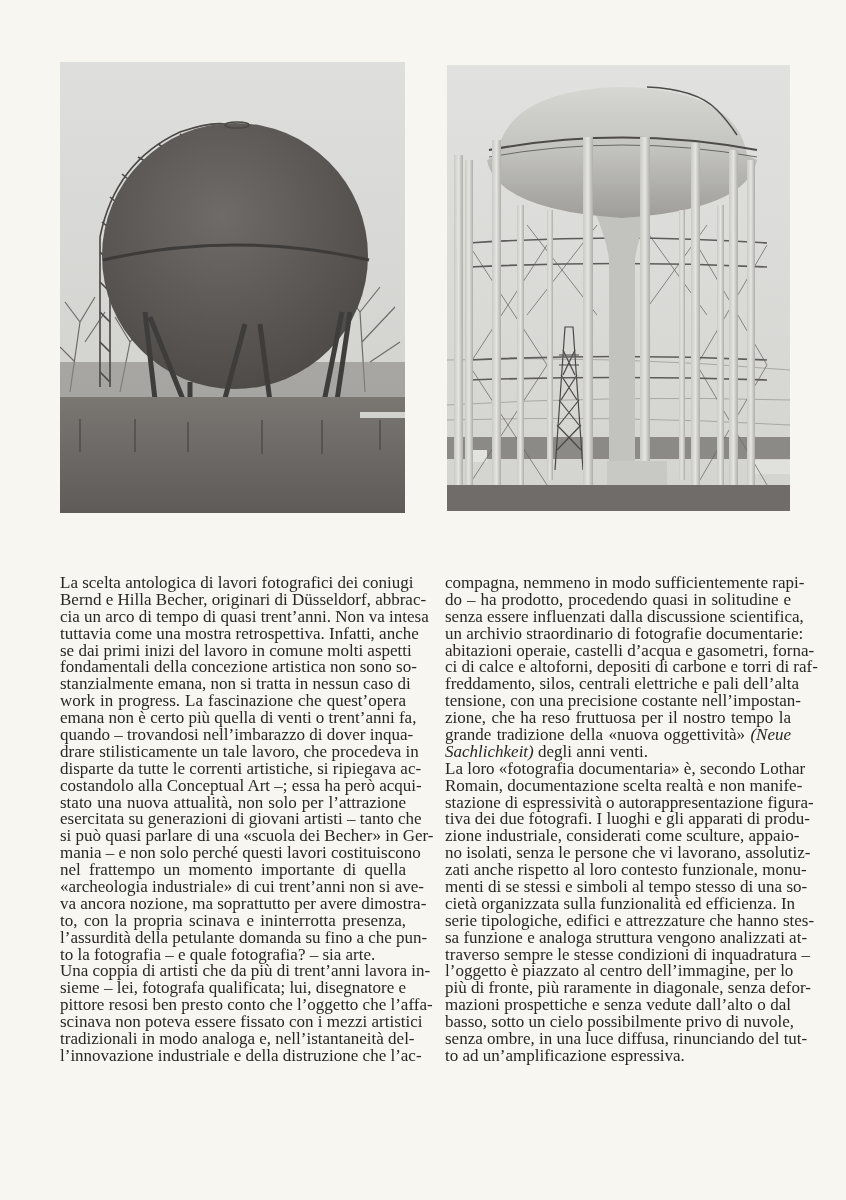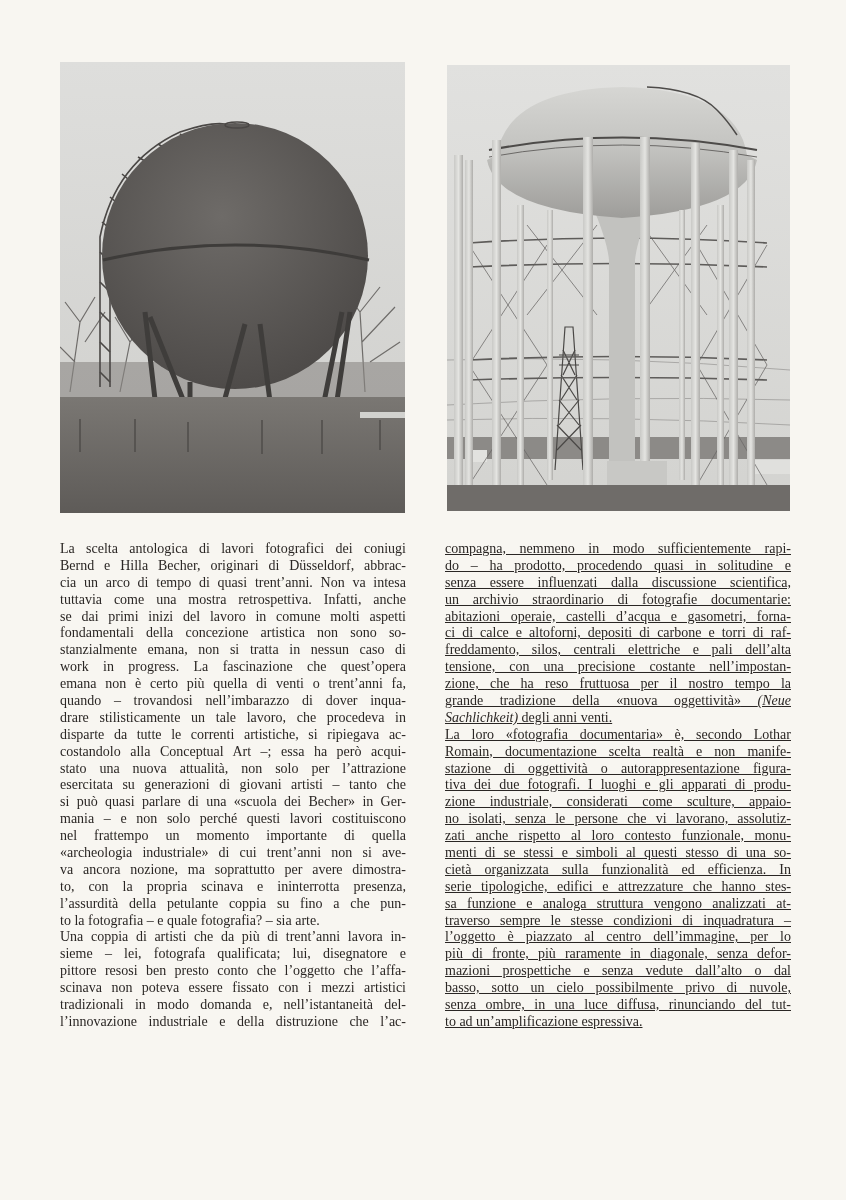--- a/index.html
+++ b/index.html
@@ -13,29 +13,29 @@
     position: absolute;
     overflow: hidden;
     background: #d9d9d7;
   }
   #photo-left  { left: 60px;  top: 62px; width: 345px; height: 451px; }
   #photo-right { left: 447px; top: 65px; width: 343px; height: 446px; }
   .photo svg { display: block; width: 100%; height: 100%; }
 
   .column {
     position: absolute;
-    top: 541px;
+    top: 575px;
     width: 346px;
-    font-size: 14px;
+    font-size: 17px;
     line-height: 16.9px;
     text-align: justify;
     hyphens: none;
   }
   #col-left  { left: 60px; }
-  #col-right { left: 445px; text-decoration: underline; }
+  #col-right { left: 445px; }
   .line {
     display: block;
     white-space: nowrap;
     text-align: justify;
     text-align-last: justify;
     height: 16.9px;
   }
   .line.last { text-align-last: left; }
   .line em { font-style: italic; }
 </style>
@@ -189,49 +189,49 @@
     <span class="line"><span>disparte da tutte le correnti artistiche, si ripiegava ac-</span></span>
     <span class="line"><span>costandolo alla Conceptual Art –; essa ha però acqui-</span></span>
     <span class="line"><span>stato una nuova attualità, non solo per l’attrazione</span></span>
     <span class="line"><span>esercitata su generazioni di giovani artisti – tanto che</span></span>
     <span class="line"><span>si può quasi parlare di una «scuola dei Becher» in Ger-</span></span>
     <span class="line"><span>mania – e non solo perché questi lavori costituiscono</span></span>
     <span class="line"><span>nel frattempo un momento importante di quella</span></span>
     <span class="line"><span>«archeologia industriale» di cui trent’anni non si ave-</span></span>
     <span class="line"><span>va ancora nozione, ma soprattutto per avere dimostra-</span></span>
     <span class="line"><span>to, con la propria scinava e ininterrotta presenza,</span></span>
-    <span class="line"><span>l’assurdità della petulante coppia su fino a che pun-</span></span>
+    <span class="line"><span>l’assurdità della petulante domanda su fino a che pun-</span></span>
     <span class="line last"><span>to la fotografia – e quale fotografia? – sia arte.</span></span>
     <span class="line"><span>Una coppia di artisti che da più di trent’anni lavora in-</span></span>
     <span class="line"><span>sieme – lei, fotografa qualificata; lui, disegnatore e</span></span>
     <span class="line"><span>pittore resosi ben presto conto che l’oggetto che l’affa-</span></span>
     <span class="line"><span>scinava non poteva essere fissato con i mezzi artistici</span></span>
-    <span class="line"><span>tradizionali in modo domanda e, nell’istantaneità del-</span></span>
+    <span class="line"><span>tradizionali in modo analoga e, nell’istantaneità del-</span></span>
     <span class="line"><span>l’innovazione industriale e della distruzione che l’ac-</span></span>
   </div>
 <div class="column" id="col-right">
     <span class="line"><span>compagna, nemmeno in modo sufficientemente rapi-</span></span>
     <span class="line"><span>do – ha prodotto, procedendo quasi in solitudine e</span></span>
     <span class="line"><span>senza essere influenzati dalla discussione scientifica,</span></span>
     <span class="line"><span>un archivio straordinario di fotografie documentarie:</span></span>
     <span class="line"><span>abitazioni operaie, castelli d’acqua e gasometri, forna-</span></span>
     <span class="line"><span>ci di calce e altoforni, depositi di carbone e torri di raf-</span></span>
     <span class="line"><span>freddamento, silos, centrali elettriche e pali dell’alta</span></span>
     <span class="line"><span>tensione, con una precisione costante nell’impostan-</span></span>
     <span class="line"><span>zione, che ha reso fruttuosa per il nostro tempo la</span></span>
     <span class="line"><span>grande tradizione della «nuova oggettività»</span> <em>(Neue</em></span>
     <span class="line last"><em>Sachlichkeit)</em><span> degli anni venti.</span></span>
     <span class="line"><span>La loro «fotografia documentaria» è, secondo Lothar</span></span>
     <span class="line"><span>Romain, documentazione scelta realtà e non manife-</span></span>
-    <span class="line"><span>stazione di oggettività o autorappresentazione figura-</span></span>
+    <span class="line"><span>stazione di espressività o autorappresentazione figura-</span></span>
     <span class="line"><span>tiva dei due fotografi. I luoghi e gli apparati di produ-</span></span>
     <span class="line"><span>zione industriale, considerati come sculture, appaio-</span></span>
     <span class="line"><span>no isolati, senza le persone che vi lavorano, assolutiz-</span></span>
     <span class="line"><span>zati anche rispetto al loro contesto funzionale, monu-</span></span>
-    <span class="line"><span>menti di se stessi e simboli al questi stesso di una so-</span></span>
+    <span class="line"><span>menti di se stessi e simboli al tempo stesso di una so-</span></span>
     <span class="line"><span>cietà organizzata sulla funzionalità ed efficienza. In</span></span>
     <span class="line"><span>serie tipologiche, edifici e attrezzature che hanno stes-</span></span>
     <span class="line"><span>sa funzione e analoga struttura vengono analizzati at-</span></span>
     <span class="line"><span>traverso sempre le stesse condizioni di inquadratura –</span></span>
     <span class="line"><span>l’oggetto è piazzato al centro dell’immagine, per lo</span></span>
     <span class="line"><span>più di fronte, più raramente in diagonale, senza defor-</span></span>
     <span class="line"><span>mazioni prospettiche e senza vedute dall’alto o dal</span></span>
     <span class="line"><span>basso, sotto un cielo possibilmente privo di nuvole,</span></span>
     <span class="line"><span>senza ombre, in una luce diffusa, rinunciando del tut-</span></span>
     <span class="line last"><span>to ad un’amplificazione espressiva.</span></span>

